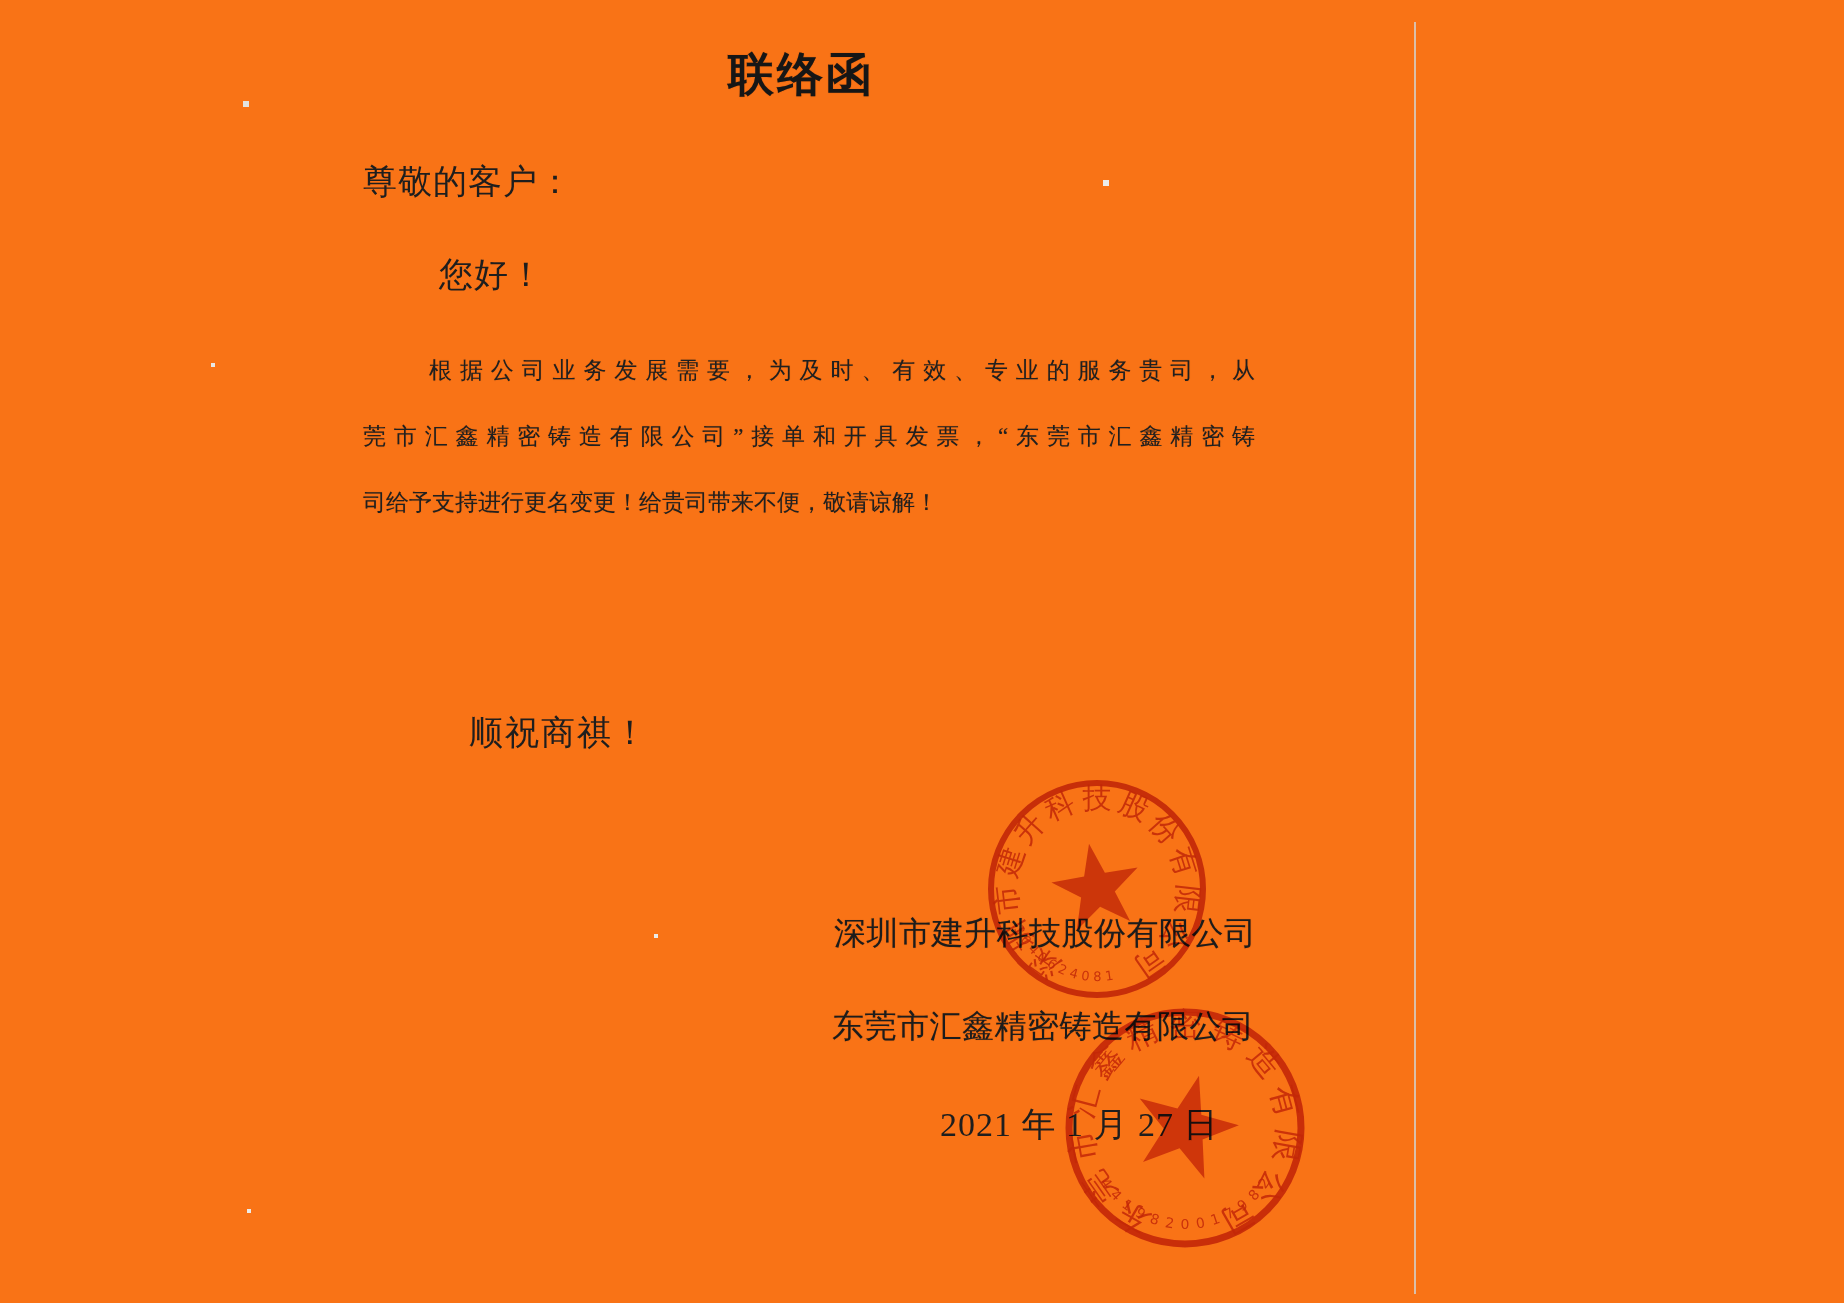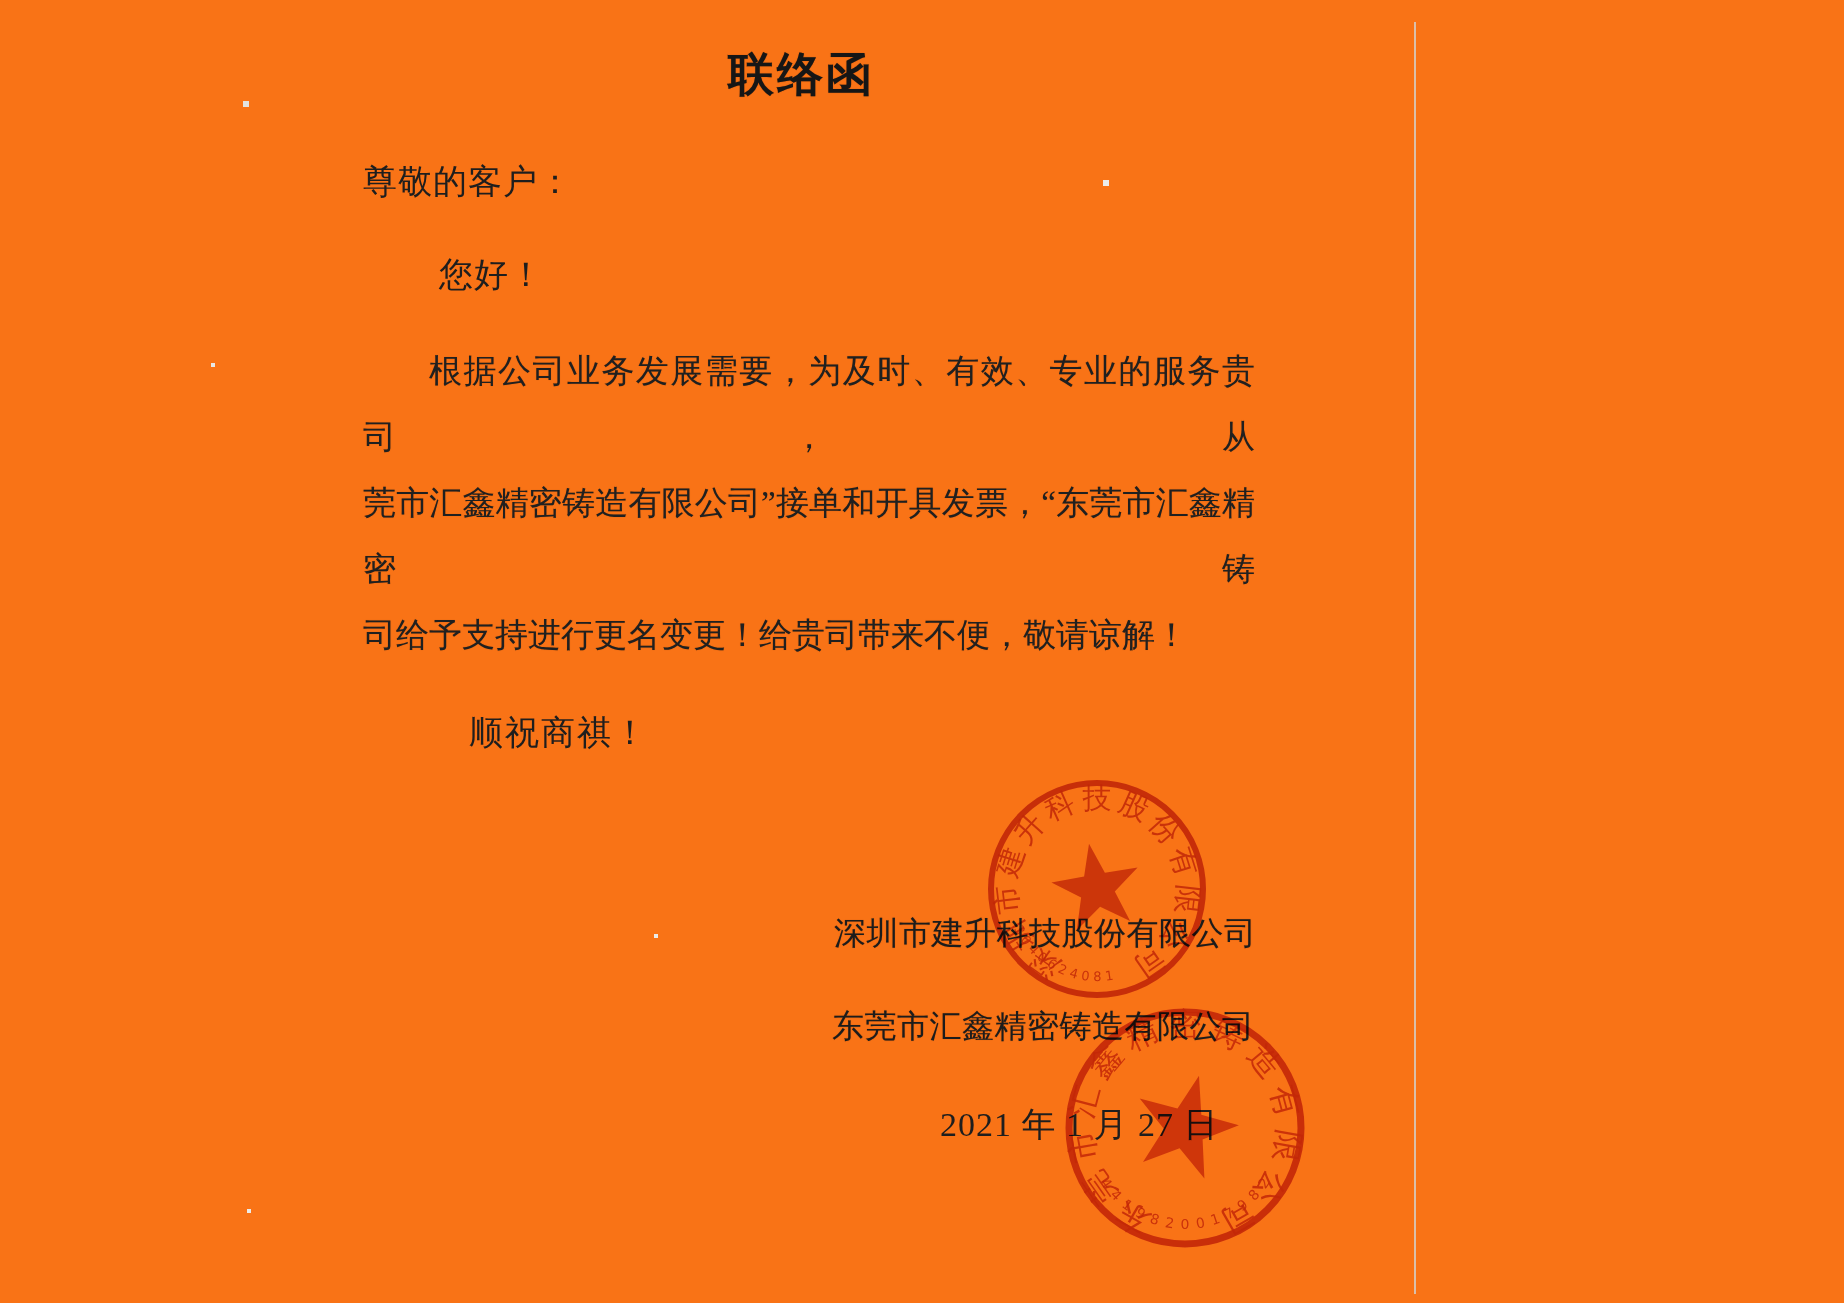--- a/index.html
+++ b/index.html
@@ -21,21 +21,21 @@
   .salutation{
     top:159px;left:363px;
     font-size:34px;letter-spacing:1px;
   }
   .greeting{
     top:252px;left:439px;
     font-size:34px;letter-spacing:1px;
   }
   .body-block{
     top:338px;left:363px;width:892px;
-    font-size:33px;line-height:66px;
+    font-size:23px;line-height:66px;
     color:#202020;
     text-shadow:0 0 1px rgba(0,0,0,.25);
   }
   .body-line{
     text-align:justify;
     text-align-last:justify;
     text-justify:inter-character;
     white-space:normal;
   }
   .body-line.indent{ text-indent:66px; }

